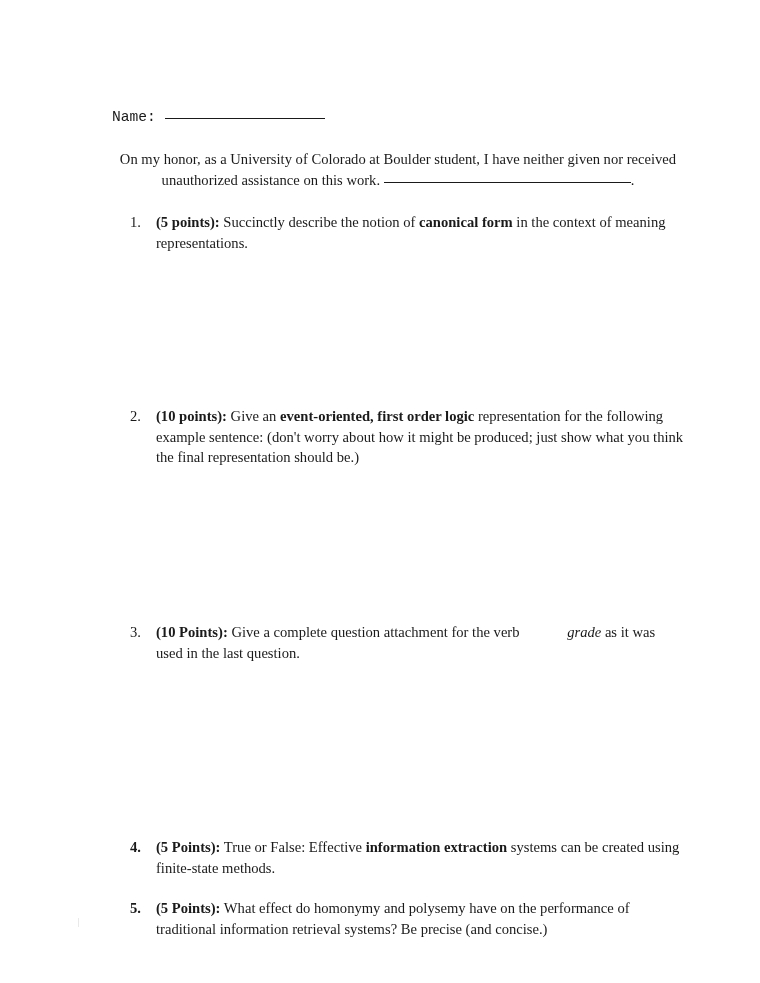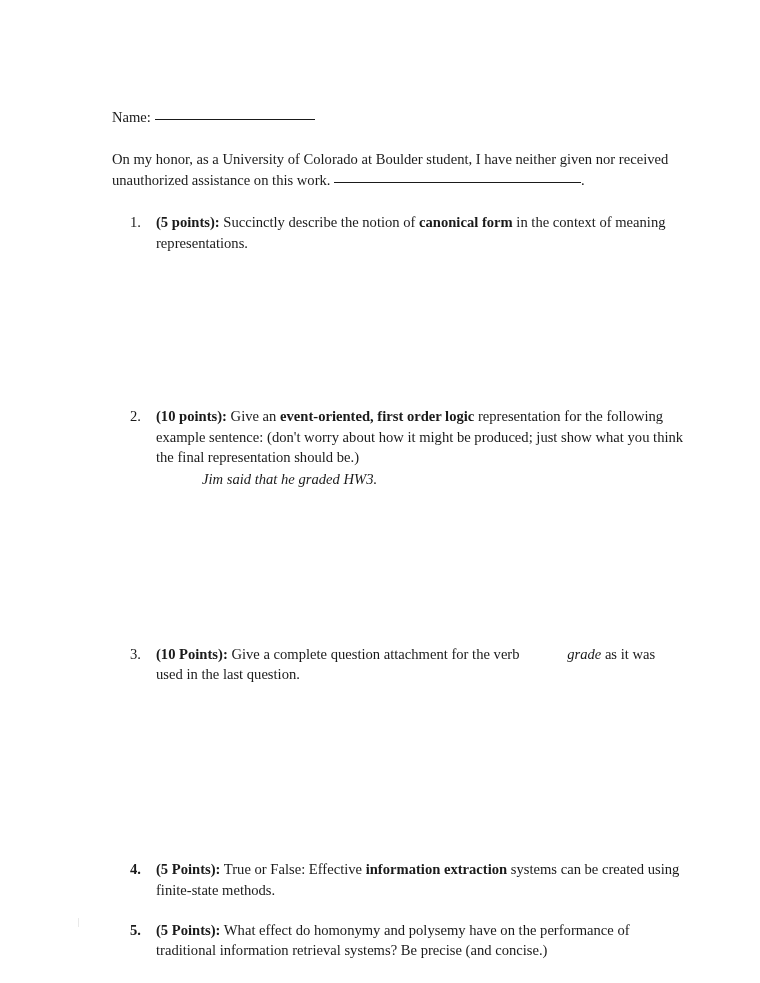--- a/index.html
+++ b/index.html
@@ -28,35 +28,36 @@
   .doc-title {
     font-size: 14.6px;
     line-height: 1.25;
     margin: 0;
   }
   .name-line {
     margin: 22px 0 0 0;
     font-size: 14.6px;
     line-height: 1.3;
     white-space: nowrap;
+    font-family: Liberation Mono, monospace;
   }
   .blank-rule {
     display: inline-block;
     border-bottom: 1.3px solid #1a1a1a;
     vertical-align: baseline;
     position: relative;
     top: -2px;
   }
   .rule-name { width: 160px; }
   .rule-sign { width: 247px; }
   .honor {
     margin: 22px 0 0 0;
     font-size: 14.6px;
     line-height: 1.42;
-    text-align: left;
+    text-align: center;
   }
   ol.questions {
     list-style: none;
     margin: 22px 0 0 0;
     padding: 0;
   }
   ol.questions > li {
     position: relative;
     padding-left: 44px;
     font-size: 14.6px;
@@ -114,21 +115,21 @@
     <ol class="questions">
 
       <li>
         <span class="q-num">1.</span>
         <span class="q-body"><span class="q-points">(5 points):</span><span> Succinctly describe the notion of </span><b>canonical form</b><span> in the context of meaning representations.</span></span>
         <div class="answer-space-lg"></div>
       </li>
 
       <li>
         <span class="q-num">2.</span>
-        <span class="q-body"><span class="q-points">(10 points):</span><span> Give an </span><b>event-oriented, first order logic</b><span> representation for the following example sentence: (don't worry about how it might be produced; just show what you think the final representation should be.)</span><span class="example">Jim said that he graded HW3.</span></span>
+        <span class="q-body"><span class="q-points">(10 points):</span><span> Give an </span><b>event-oriented, first order logic</b><span> representation for the following example sentence: (don't worry about how it might be produced; just show what you think the final representation should be.)</span></span>
         <div class="answer-space-md"></div>
       </li>
 
       <li>
         <span class="q-num">3.</span>
         <span class="q-body"><span class="q-points">(10 Points):</span><span> Give a complete question attachment for the verb </span><i>grade</i><span> as it was used in the last question.</span></span>
         <div class="answer-space-xl"></div>
       </li>
 
       <li>

